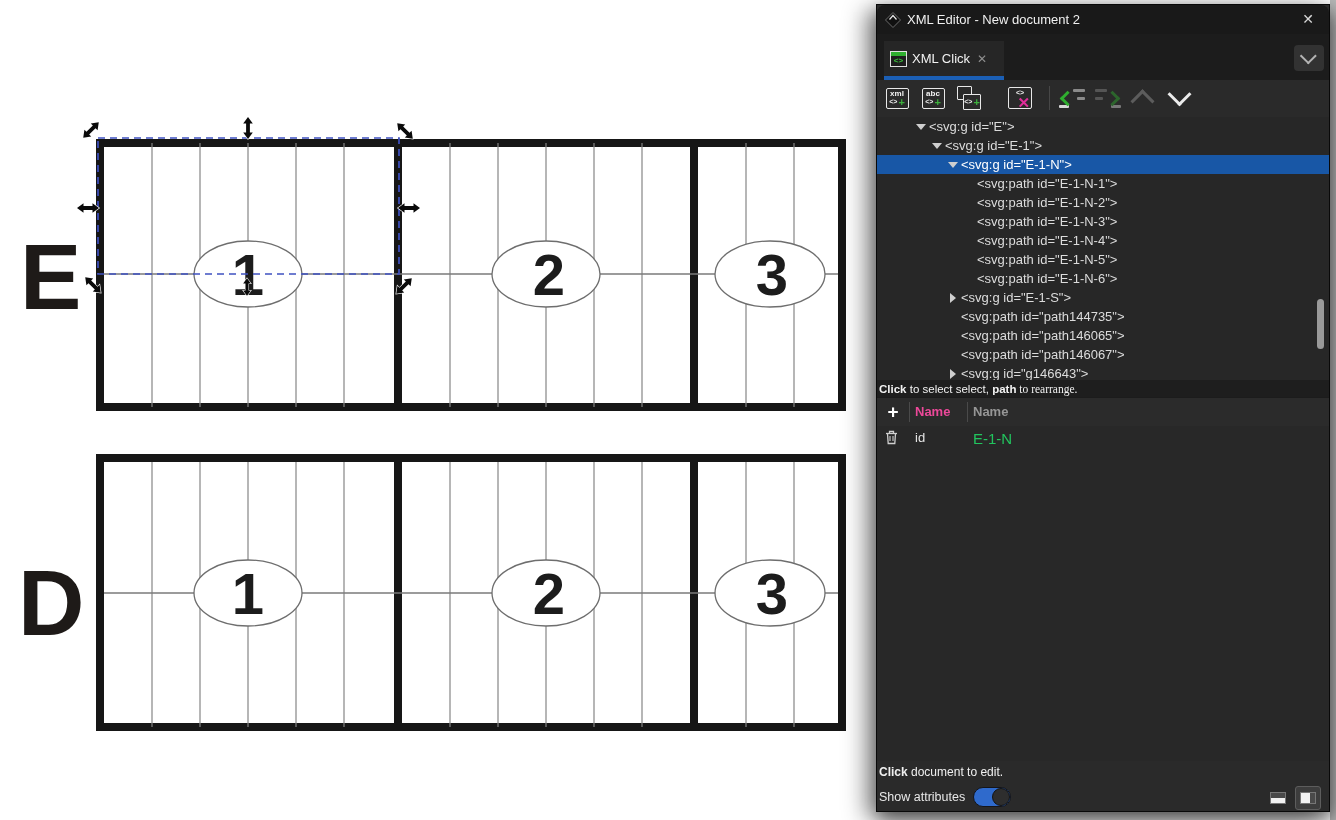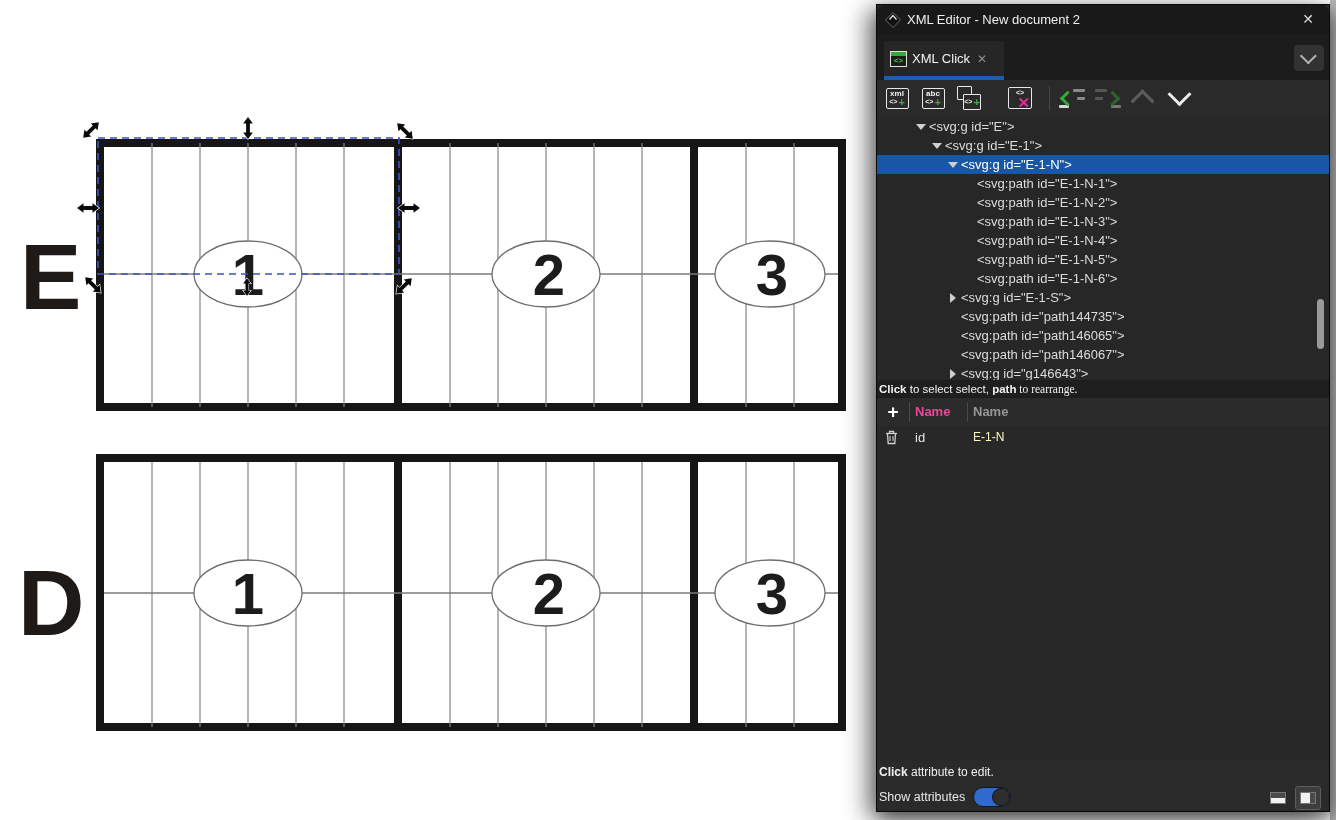--- a/index.html
+++ b/index.html
@@ -91,21 +91,21 @@
   
   #attr-header{left:0;top:392px;right:0;height:28px;background:#2b2b2b;border-bottom:1px solid #1c1c1c;border-top:1px solid #1c1c1c;}
   #attr-plus{position:absolute;left:4px;top:3px;width:24px;height:22px;display:flex;align-items:center;justify-content:center;
     color:#ffffff;font-size:19px;font-weight:bold;line-height:20px;}
   .hsep{position:absolute;top:4px;width:1px;height:20px;background:#4a4a4a;}
   .attr-hname{position:absolute;left:38px;top:6px;color:#ec4899;font-weight:bold;font-size:13px;}
   .attr-hvalue{position:absolute;left:96px;top:6px;color:#969696;font-weight:bold;font-size:13px;}
   #attr-row{left:0;top:421px;right:0;height:24px;background:#282828;}
   #attr-trash{position:absolute;left:8px;top:4px;}
   .attr-name{position:absolute;left:38px;top:4px;color:#e4e4e4;font-size:13px;}
-  .attr-value{position:absolute;left:96px;top:4px;color:#fef9c3;font-size:12px;}
+  .attr-value{position:absolute;left:96px;top:4px;color:#22c55e;font-size:15px;}
   #attr-body{left:0;top:445px;right:0;bottom:50px;background:#282828;}
   
   #footer-hint{left:2px;top:760px;font-size:12px;color:#f0f0f0;}
   #footer-hint b{font-weight:bold;}
   #show-attr-row{left:2px;top:779px;height:26px;display:flex;align-items:center;gap:8px;font-size:12.5px;color:#e8e8e8;}
   #toggle{width:38px;height:20px;border-radius:10px;background:#2f6acc;position:relative;border:1px solid #14151a;box-sizing:border-box;}
   #toggle .knob{position:absolute;right:0px;top:0px;width:18px;height:18px;border-radius:50%;background:#2e2e2e;border:1px solid #141414;box-sizing:border-box;}
   #layout-btns{position:absolute;right:8px;top:781px;display:flex;gap:4px;}
   .lay-btn{width:26px;height:24px;border-radius:3px;display:flex;align-items:center;justify-content:center;}
   .lay-btn.active{background:#3d3d3d;border:1px solid #5d5d5d;box-sizing:border-box;}
@@ -357,21 +357,21 @@
       <path d="M2.5,3.5 L3.2,13.5 H9.8 L10.5,3.5" stroke="#cfcfcf" stroke-width="1.3" fill="none"></path>
       <path d="M5,6 V11 M8,6 V11" stroke="#cfcfcf" stroke-width="1.1" fill="none"></path>
     </svg>
     <span class="attr-name">id</span>
     <span class="attr-value">E-1-N</span>
   </div>
 
   <div class="abs" id="attr-body"></div>
 
   <div class="abs" id="footer-hint">
-    <b>Click</b><span style="white-space:pre;"> attribute to edit.</span>
+    <b>Click</b><span style="white-space:pre;"> document to edit.</span>
   </div>
   <div class="abs" id="show-attr-row">
     <span>Show attributes</span>
     <span id="toggle">
         <span class="knob"></span>
       </span>
   </div>
   <div id="layout-btns">
     <div class="lay-btn">
       <span class="lay-rect horiz">

